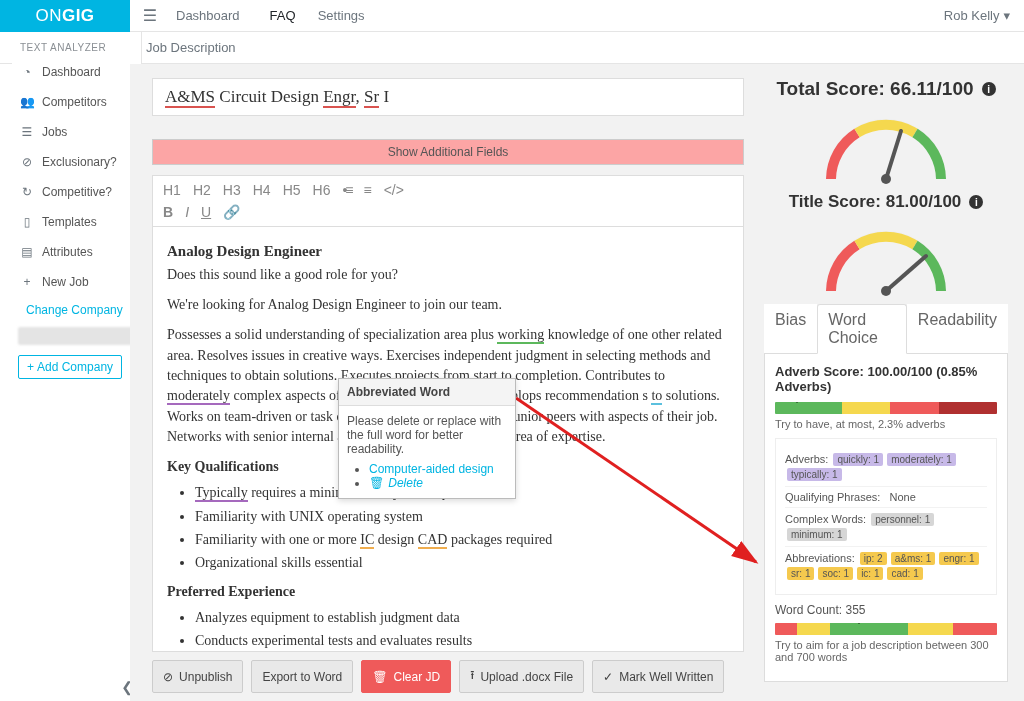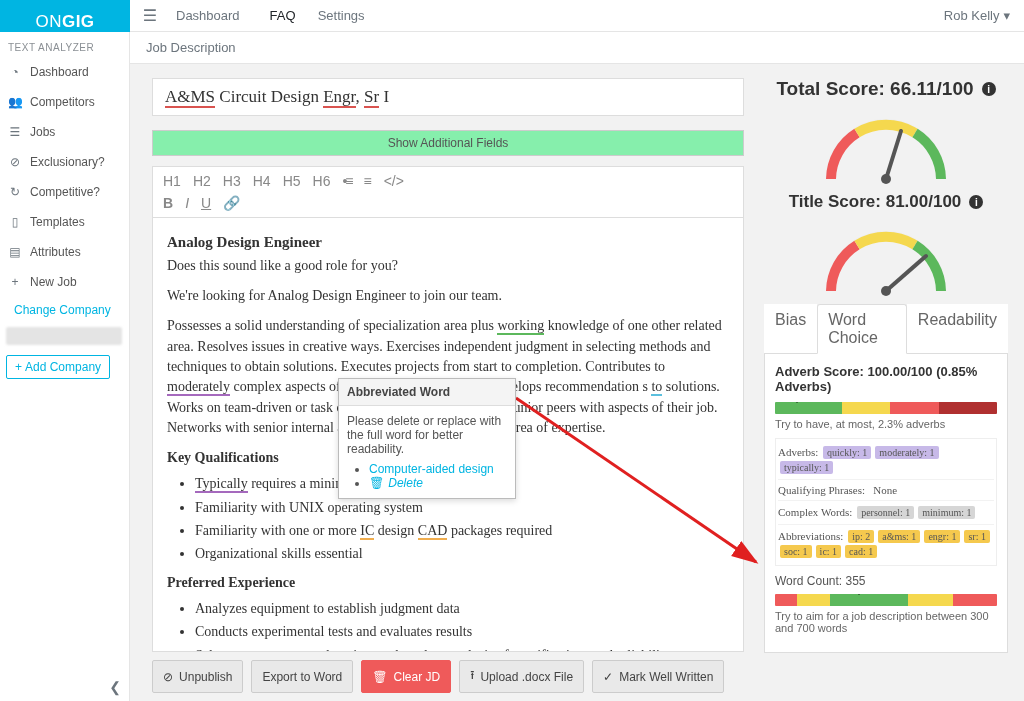--- a/index.html
+++ b/index.html
@@ -1,48 +1,48 @@
 <!DOCTYPE html>
 <html><head>
 <meta charset="utf-8">
 <style>
   * { box-sizing: border-box; margin: 0; padding: 0; }
   body { font-family: -apple-system, "Helvetica Neue", Arial, sans-serif; font-size: 13px; color: #333; background: #fff; width: 1024px; height: 701px; overflow: hidden; position: relative; }
 
   
   .topbar { height: 32px; display: flex; align-items: center; border-bottom: 1px solid #e5e5e5; }
-  .logo { width: 130px; height: 32px; background: #00b5e2; color: #fff; display: flex; align-items: flex-end; justify-content: center; font-weight: 700; font-size: 17px; letter-spacing: .5px; }
+  .logo { width: 130px; height: 32px; background: #00b5e2; color: #fff; display: flex; align-items: center; justify-content: center; font-weight: 700; font-size: 17px; letter-spacing: .5px; }
   .logo .on { font-weight: 300; }
   .hamburger { width: 40px; text-align: center; color: #6c757d; font-size: 16px; cursor: pointer; }
   .topnav { display: flex; gap: 22px; margin-left: 6px; }
   .topnav a { color: #6c757d; text-decoration: none; font-size: 13px; }
   .topnav a.active { color: #212529; font-weight: 400; margin-left: 8px; }
   .userbox { margin-left: auto; margin-right: 14px; color: #6c757d; font-size: 13px; display: flex; align-items: center; gap: 4px; cursor: pointer; }
 
   
   .subtop { height: 32px; border-bottom: 1px solid #e5e5e5; padding-left: 146px; display: flex; align-items: center; color: #6c757d; font-size: 13px; }
 
   
-  .sidebar { position: absolute; top: 32px; left: 0; width: 130px; bottom: 0; border-right: 1px solid #e5e5e5; background: #fff; font-size: 12px; color: #555; }
+  .sidebar { position: absolute; top: 32px; left: 12px; width: 130px; bottom: 0; border-right: 1px solid #e5e5e5; background: #fff; font-size: 12px; color: #555; }
   .sidebar .sec-title { font-size: 10px; color: #8a8f94; letter-spacing: .5px; padding: 10px 8px 4px; text-transform: uppercase; }
   .sidebar ul { list-style: none; }
   .sidebar li { padding: 8px 8px; display: flex; align-items: center; gap: 8px; cursor: pointer; color: #555; }
   .sidebar .ico { width: 14px; color: #6c757d; text-align: center; }
   .change-company { color: #00b5e2; padding: 6px 14px; font-size: 12px; cursor: pointer; }
   .company-row { padding: 4px 6px; }
   .company-thumb { width: 116px; height: 18px; background: #e4e4e4; filter: blur(1px); border-radius: 2px; }
   .add-company { margin: 6px; border: 1px solid #00b5e2; color: #00b5e2; font-size: 12px; padding: 4px 8px; display: inline-flex; align-items: center; gap: 3px; cursor: pointer; border-radius: 2px; }
   .collapse-handle { position: absolute; bottom: 6px; right: 8px; color: #6c757d; cursor: pointer; font-size: 14px; }
 
   
   .main { position: absolute; left: 130px; top: 64px; right: 0; bottom: 0; background: #f2f2f2; display: flex; }
   .editor-col { flex: 1; padding: 14px 12px 4px 22px; display: flex; flex-direction: column; }
   .titlebox { background: #fff; border: 1px solid #ddd; padding: 8px 12px; margin-bottom: 4px; font-family: Georgia, "Times New Roman", serif; font-size: 17px; }
   .titlebox .err { border-bottom: 2px solid #d9534f; }
-  .show-more { width: 100%; background: #86efac; border: 1px solid #ccc; height: 26px; font-size: 12px; color: #555; cursor: pointer; margin: 10px 0 10px; }
+  .show-more { width: 100%; background: #fca5a5; border: 1px solid #ccc; height: 26px; font-size: 12px; color: #555; cursor: pointer; margin: 19px 0 10px; }
   .toolbar { background: #fff; border: 1px solid #ddd; padding: 6px 10px; display: flex; flex-direction: column; gap: 6px; color: #888; }
   .tb-row { display: flex; gap: 12px; align-items: center; font-size: 14px; }
   .tb-row .h { font-weight: 400; cursor: pointer; }
   .doc { background: #fff; border: 1px solid #ddd; border-top: none; padding: 10px 14px 16px; font-family: Georgia, "Times New Roman", serif; font-size: 14px; line-height: 1.45; overflow-y: auto; flex: 1; }
   .doc h3 { font-size: 15px; margin: 4px 0 10px; }
   .doc p { margin-bottom: 10px; }
   .doc h4 { font-size: 14px; margin: 8px 0 6px; }
   .doc ul { padding-left: 28px; margin-bottom: 6px; }
   .doc li { margin-bottom: 3px; }
   .doc .uline-g { border-bottom: 2px solid #5cb85c; }
@@ -63,21 +63,21 @@
   .gauge-wrap { display: flex; justify-content: center; margin: 4px 0 6px; }
   .tabs { display: flex; border-bottom: 1px solid #ddd; margin-top: 6px; font-size: 16px;}
   .tabs .tab { padding: 6px 10px; color: #666; cursor: pointer; border: 1px solid transparent; border-bottom: none; background: #fff; }
   .tabs .tab.active { border-color: #ddd; border-bottom: 1px solid #fff; margin-bottom: -1px; border-radius: 3px 3px 0 0;}
   .panel { border: 1px solid #ddd; border-top: none; background: #fff; padding: 10px 10px; font-size: 12px; }
   .panel h5 { font-size: 13px; font-weight: 700; margin-bottom: 8px; }
   .meter { height: 12px; display: flex; border-radius: 1px; overflow: hidden; margin: 4px 0 2px; position: relative; }
   .meter span { display: block; height: 100%; }
   .meter .needle { position: absolute; top: -8px; width: 0; height: 0; border-left: 7px solid transparent; border-right: 7px solid transparent; border-top: 9px solid #000; transform: translateX(-50%); }
   .hint { color: #666; font-size: 11px; margin: 4px 0 8px; }
-  .subbox { border: 1px solid #eee; padding: 2px; font-size: 11px; color: #555; margin-bottom: 8px; font-family: Liberation Serif, serif; }
+  .subbox { border: 1px solid #eee; padding: 9px; font-size: 11px; color: #555; margin-bottom: 8px; }
   .subbox .row { padding: 4px 0; border-bottom: 1px solid #f2f2f2; }
   .subbox .row:last-child { border-bottom: none; }
   .chip { display: inline-block; padding: 1px 4px; border-radius: 2px; font-size: 10px; margin: 1px 2px; }
   .chip.purple { background: #c7b9e8; }
   .chip.grey  { background: #d6d6d6; }
   .chip.gold  { background: #f5c94e; }
   .muted { color: #555; font-size: 12px; }
 
   
   .arrow-svg { position: absolute; left: 510px; top: 390px; pointer-events: none; }

